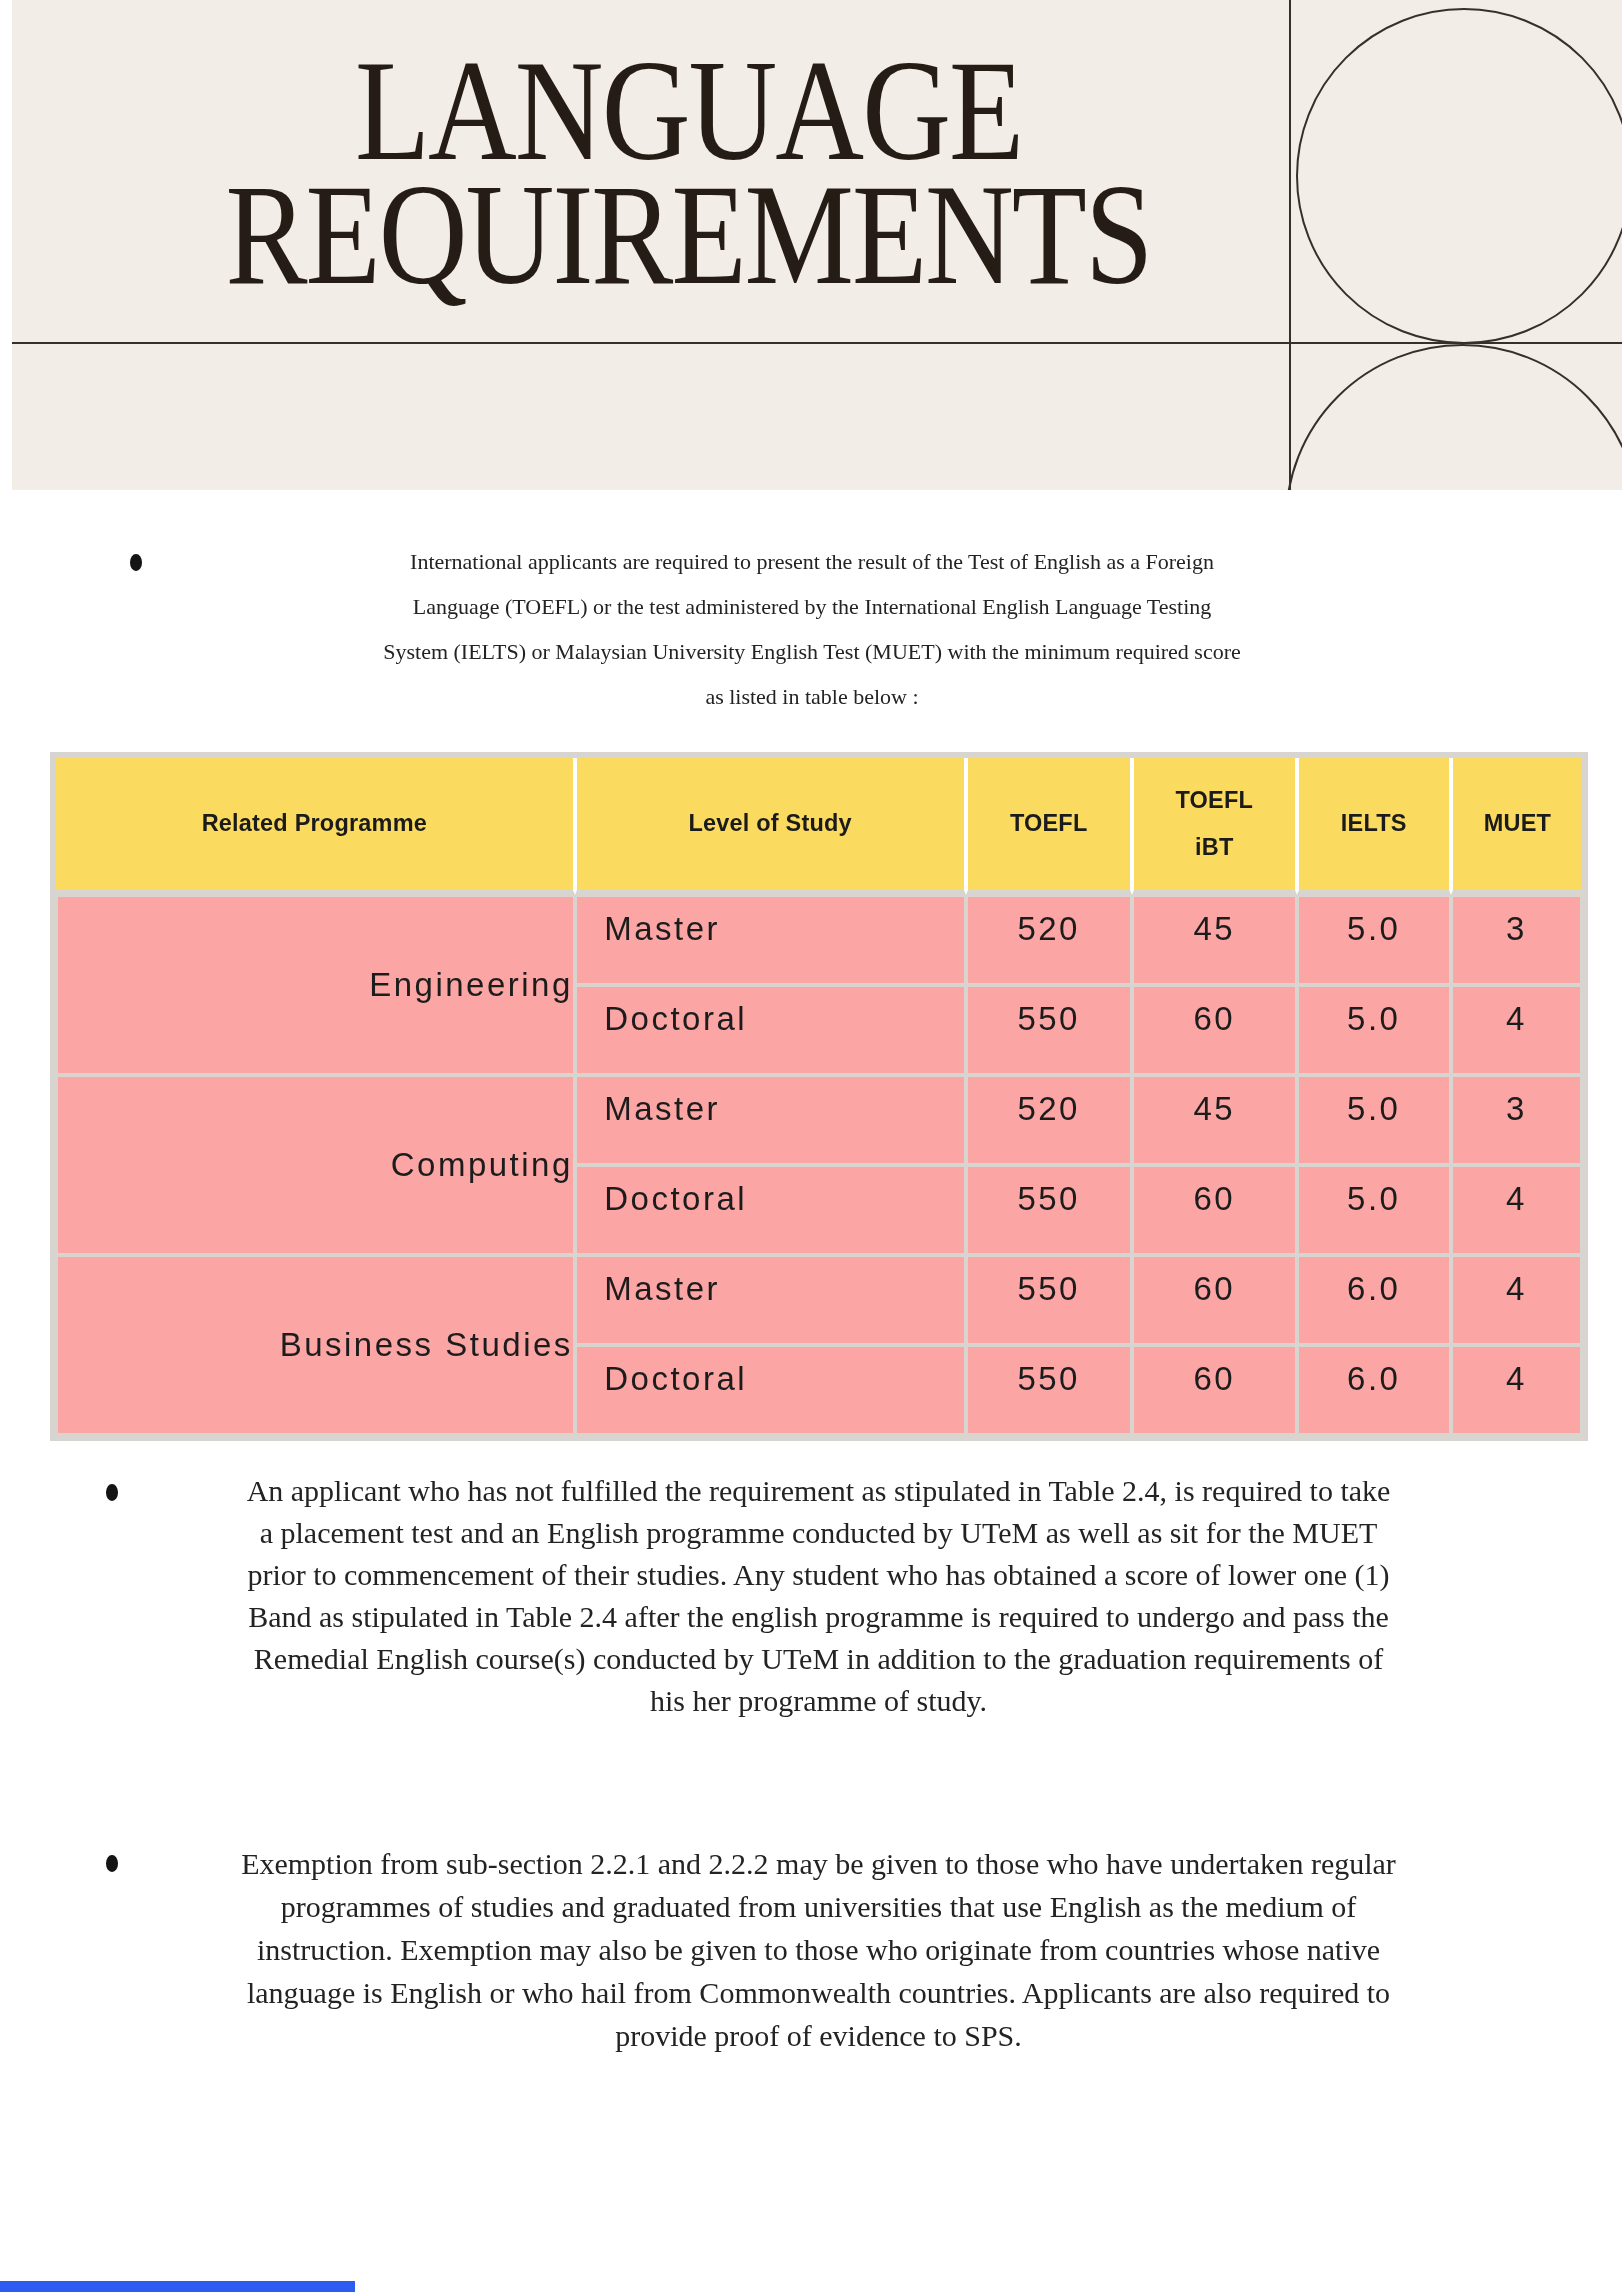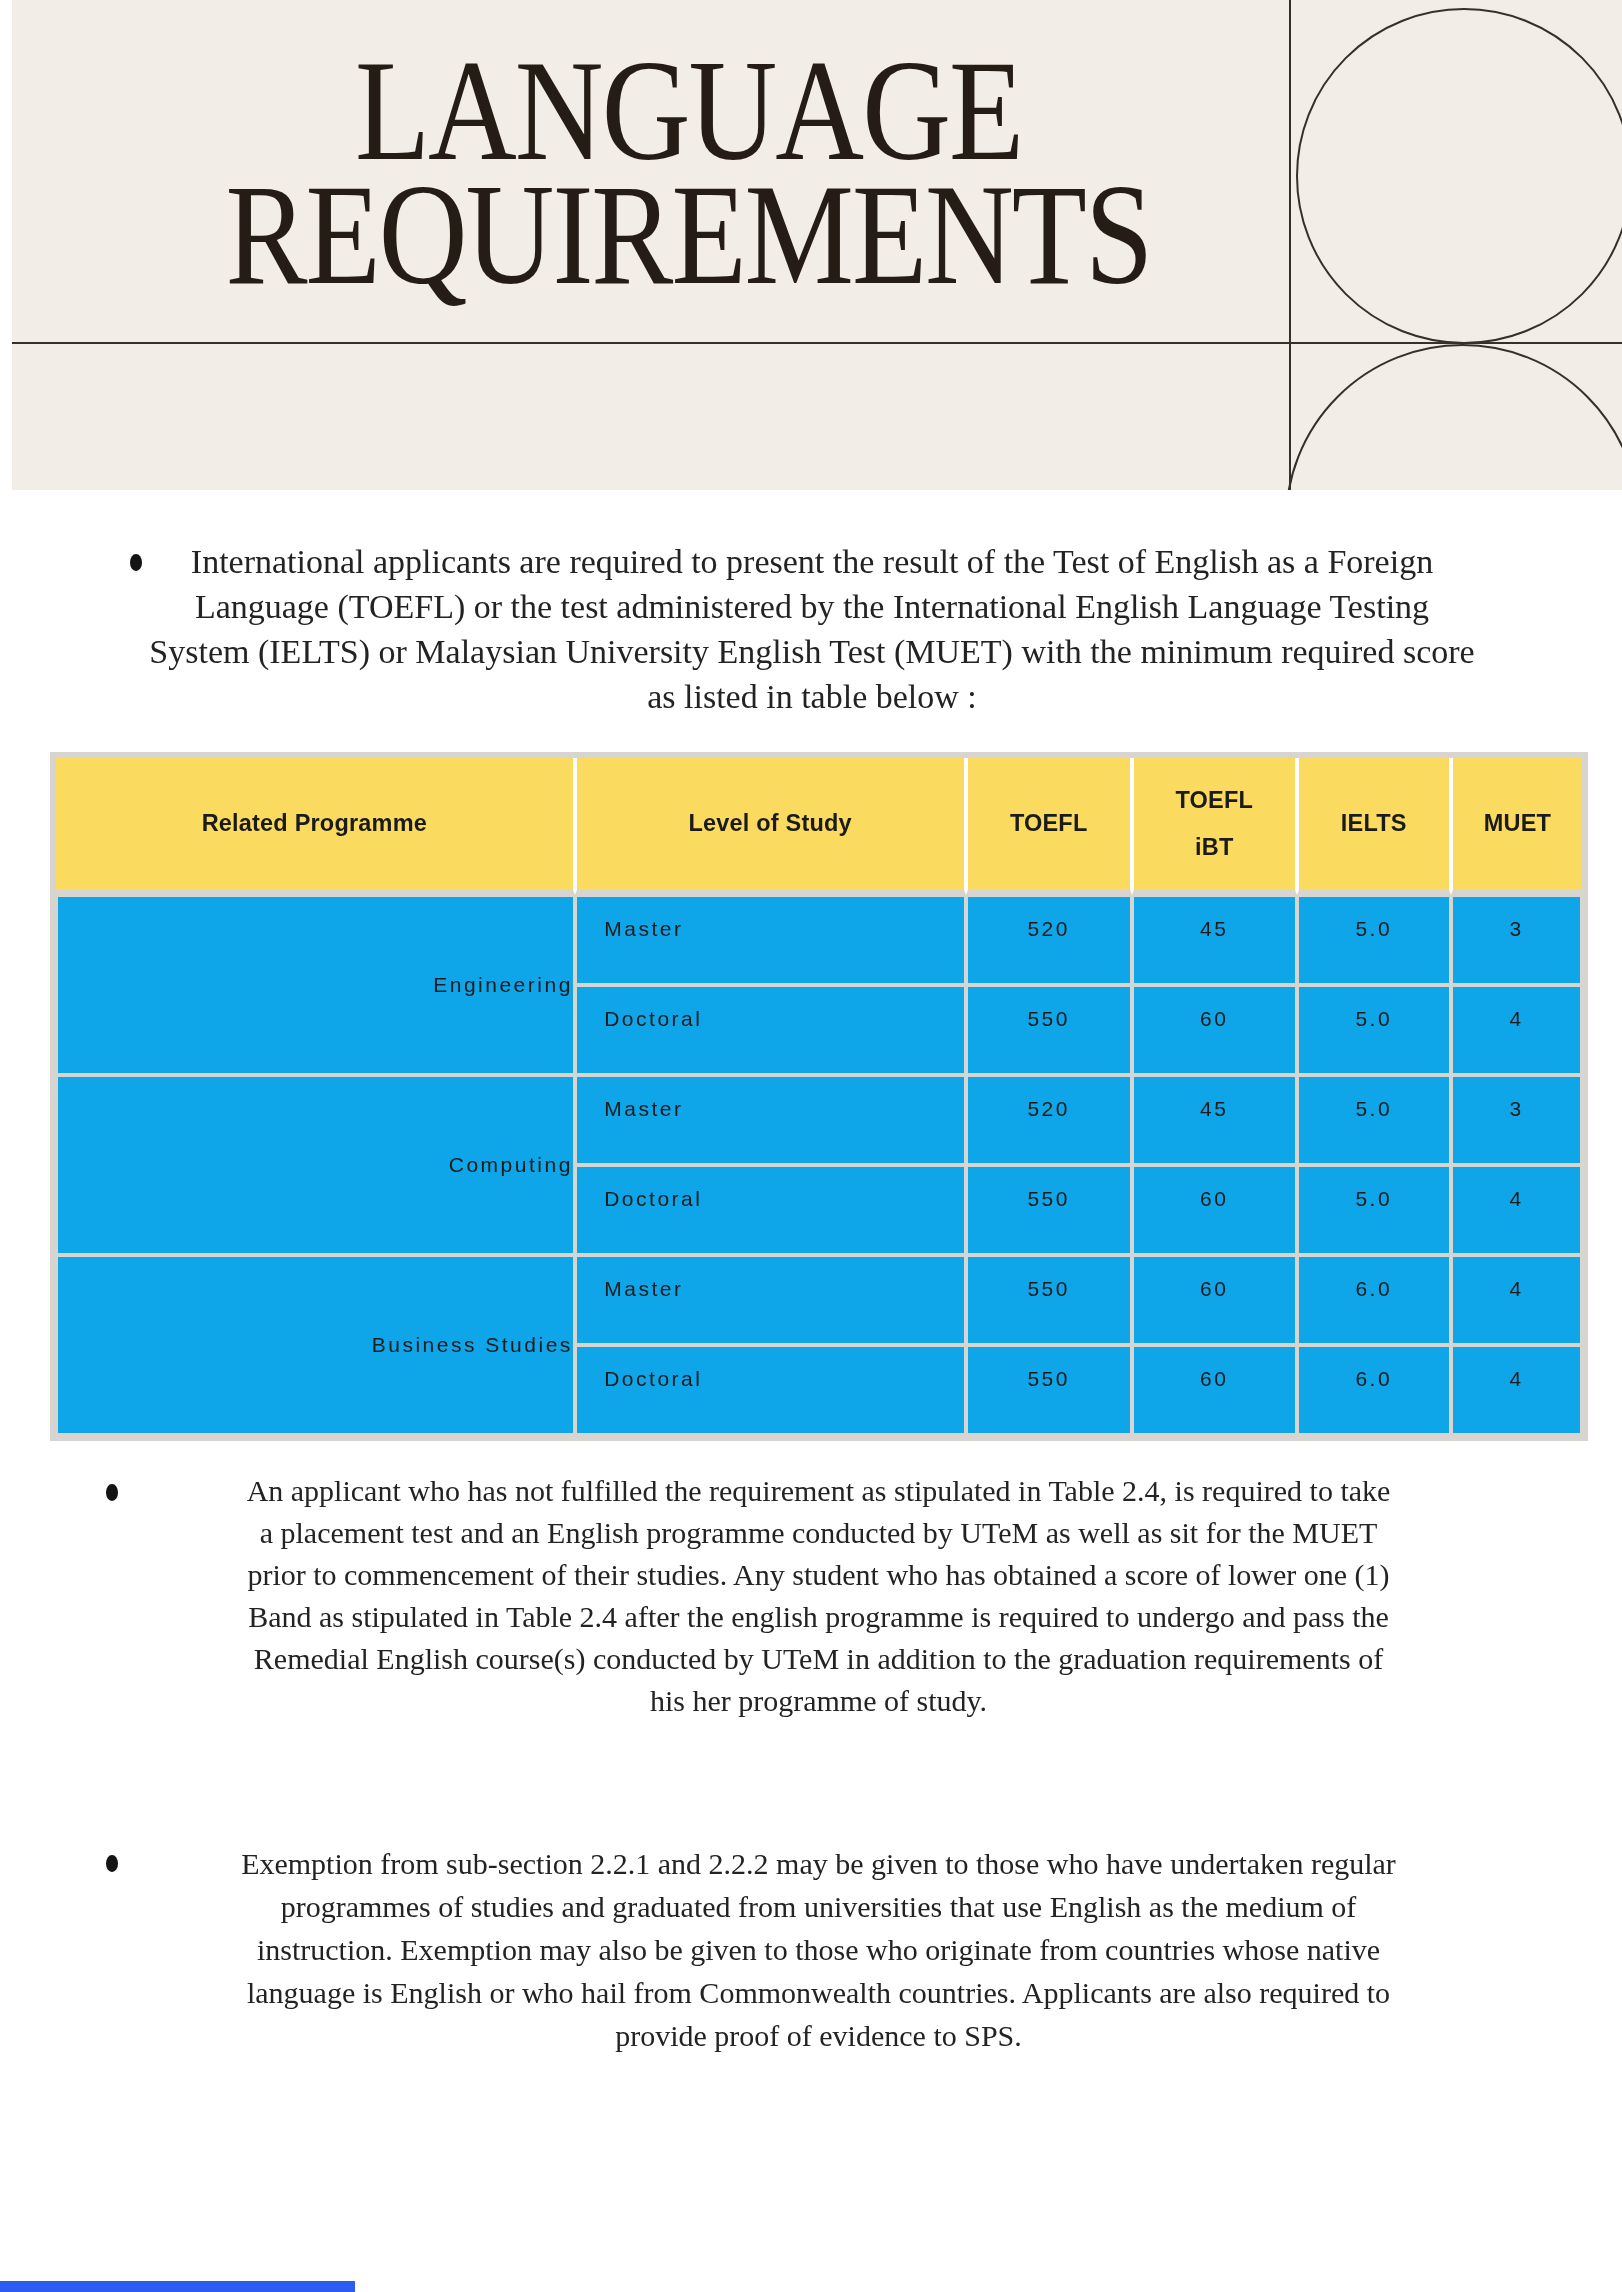--- a/index.html
+++ b/index.html
@@ -37,21 +37,21 @@
     position:absolute; border:2px solid var(--line); border-radius:50%;
     background:transparent;
   }
   .circle.c1{left:1284px; top:7.8px;  width:336px; height:336px;}
   .circle.c2{left:1273px; top:344px; width:355px; height:355px;}
   
   .para{
     position:absolute; text-align:center; color:var(--text);
   }
   .para .ln{display:block;}
-  .para1{left:116px; top:539px; width:1392px; font-size:34px; line-height:45px;}
+  .para1{left:116px; top:539px; width:1392px; font-size:22px; line-height:45px;}
   .para2{left:93px;  top:1470px; width:1451px; font-size:30px; line-height:42px;}
   .para3{left:93px;  top:1842px; width:1451px; font-size:30px; line-height:43px;}
   .bullet{
     position:absolute; width:11.8px; height:16.7px; border-radius:50%;
     background:#141414;
   }
   .b1{left:130px; top:554px;}
   .b2{left:106px; top:1484px;}
   .b3{left:106px; top:1855px;}
   
@@ -67,23 +67,23 @@
     background:var(--yellow); color:#1B1B1B;
     border-left:2.9px solid #ffffff; border-right:2.9px solid #ffffff;
     border-bottom:5.9px solid var(--grid);
     height:137px; font-size:23.5px; font-weight:bold;
     text-align:center; vertical-align:middle; letter-spacing:0.2px;
   }
   th:first-child{border-left:none;margin-left:48px;}
   th:last-child{border-right:none;}
   th .sub{display:block; margin-top:19.6px;}
   td{
-    background:#0ea5e9; color:#1C1C1C;
+    background:#fca5a5; color:#1C1C1C;
     border:2.9px solid var(--grid);
-    height:90px; font-size:21px; letter-spacing:2.5px;
+    height:90px; font-size:33px; letter-spacing:2.5px;
     vertical-align:middle; text-align:center;
     padding-bottom:21.6px;
   }
   td.level{text-align:left; padding-left:27.4px;}
   td.prog{padding:0; text-align:right; vertical-align:middle; letter-spacing:2.5px;}
   
   .footer-bar{
     position:absolute; left:0; top:2281px; width:355px; height:11.8px;
     background:var(--blue);
   }

